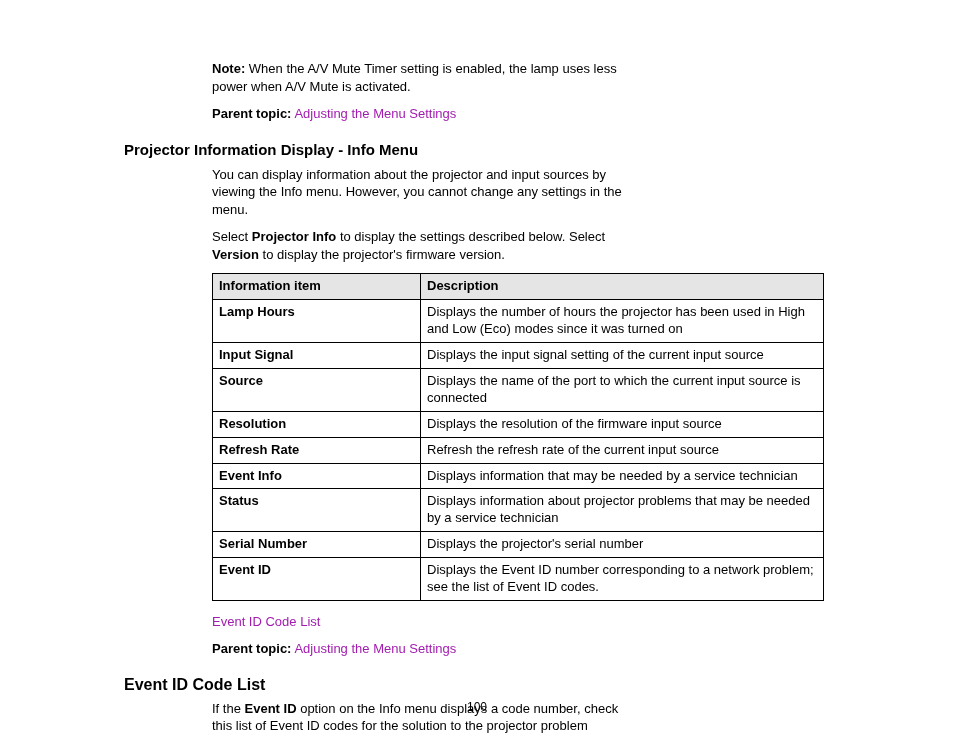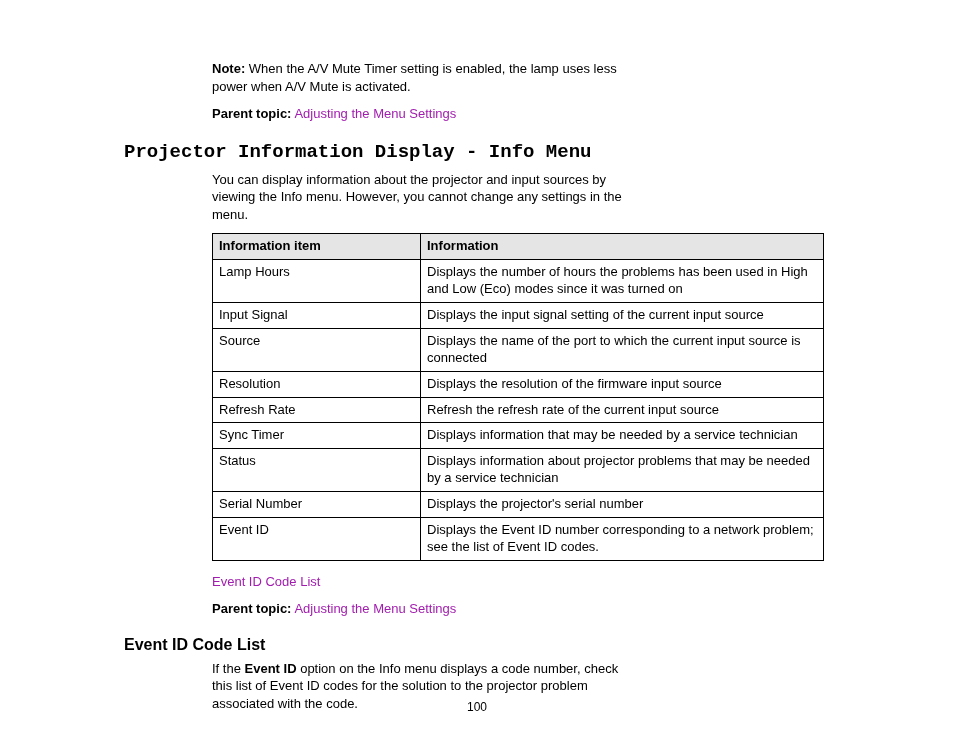--- a/index.html
+++ b/index.html
@@ -29,24 +29,23 @@
   }
   .parent-topic {
     margin-top: 6px;
     margin-bottom: 18px;
   }
   .link {
     color: #a21caf;
     cursor: pointer;
   }
   h1.section {
-    font-size: 19px;
+    font-size: 15px;
     font-weight: bold;
     margin: 4px 0 8px 0;
-    font-family: Liberation Mono, monospace;
   }
   h2.subsection {
     font-size: 16px;
     font-weight: bold;
     margin: 18px 0 6px 0;
   }
   table.info {
     border-collapse: collapse;
     width: 612px;
     margin-top: 6px;
@@ -59,21 +58,21 @@
     padding: 4px 6px;
     font-size: 13px;
     line-height: 1.3;
   }
   table.info th {
     background: #e5e5e5;
     font-weight: bold;
   }
   table.info td.col1 {
     width: 195px;
-    font-weight: normal;
+    font-weight: bold;
   }
   .pagenum {
     position: absolute;
     bottom: 24px;
     left: 0;
     width: 954px;
     text-align: center;
     font-weight: normal;
     font-size: 12px;
   }
@@ -91,51 +90,54 @@
     <p class="parent-topic">
       <span class="bold">Parent topic:</span>
       <span class="link">Adjusting the Menu Settings</span>
     </p>
   </div>
 
   <h1 class="section">Projector Information Display - Info Menu</h1>
 
   <div class="indent">
     <p>You can display information about the projector and input sources by viewing the Info menu. However, you cannot change any settings in the menu.</p>
+    <p>
+      <span>Select </span><span class="bold">Projector Info</span><span> to display the settings described below. Select </span><span class="bold">Version</span><span> to display the projector's firmware version.</span>
+    </p>
 
     <table class="info">
       <thead>
         <tr>
           <th>Information item</th>
-          <th>Information</th>
+          <th>Description</th>
         </tr>
       </thead>
       <tbody>
         <tr>
             <td class="col1">Lamp Hours</td>
-            <td>Displays the number of hours the problems has been used in High and Low (Eco) modes since it was turned on</td>
+            <td>Displays the number of hours the projector has been used in High and Low (Eco) modes since it was turned on</td>
           </tr>
         <tr>
             <td class="col1">Input Signal</td>
             <td>Displays the input signal setting of the current input source</td>
           </tr>
         <tr>
             <td class="col1">Source</td>
             <td>Displays the name of the port to which the current input source is connected</td>
           </tr>
         <tr>
             <td class="col1">Resolution</td>
             <td>Displays the resolution of the firmware input source</td>
           </tr>
         <tr>
             <td class="col1">Refresh Rate</td>
             <td>Refresh the refresh rate of the current input source</td>
           </tr>
         <tr>
-            <td class="col1">Sync Timer</td>
+            <td class="col1">Event Info</td>
             <td>Displays information that may be needed by a service technician</td>
           </tr>
         <tr>
             <td class="col1">Status</td>
             <td>Displays information about projector problems that may be needed by a service technician</td>
           </tr>
         <tr>
             <td class="col1">Serial Number</td>
             <td>Displays the projector's serial number</td>
           </tr>

